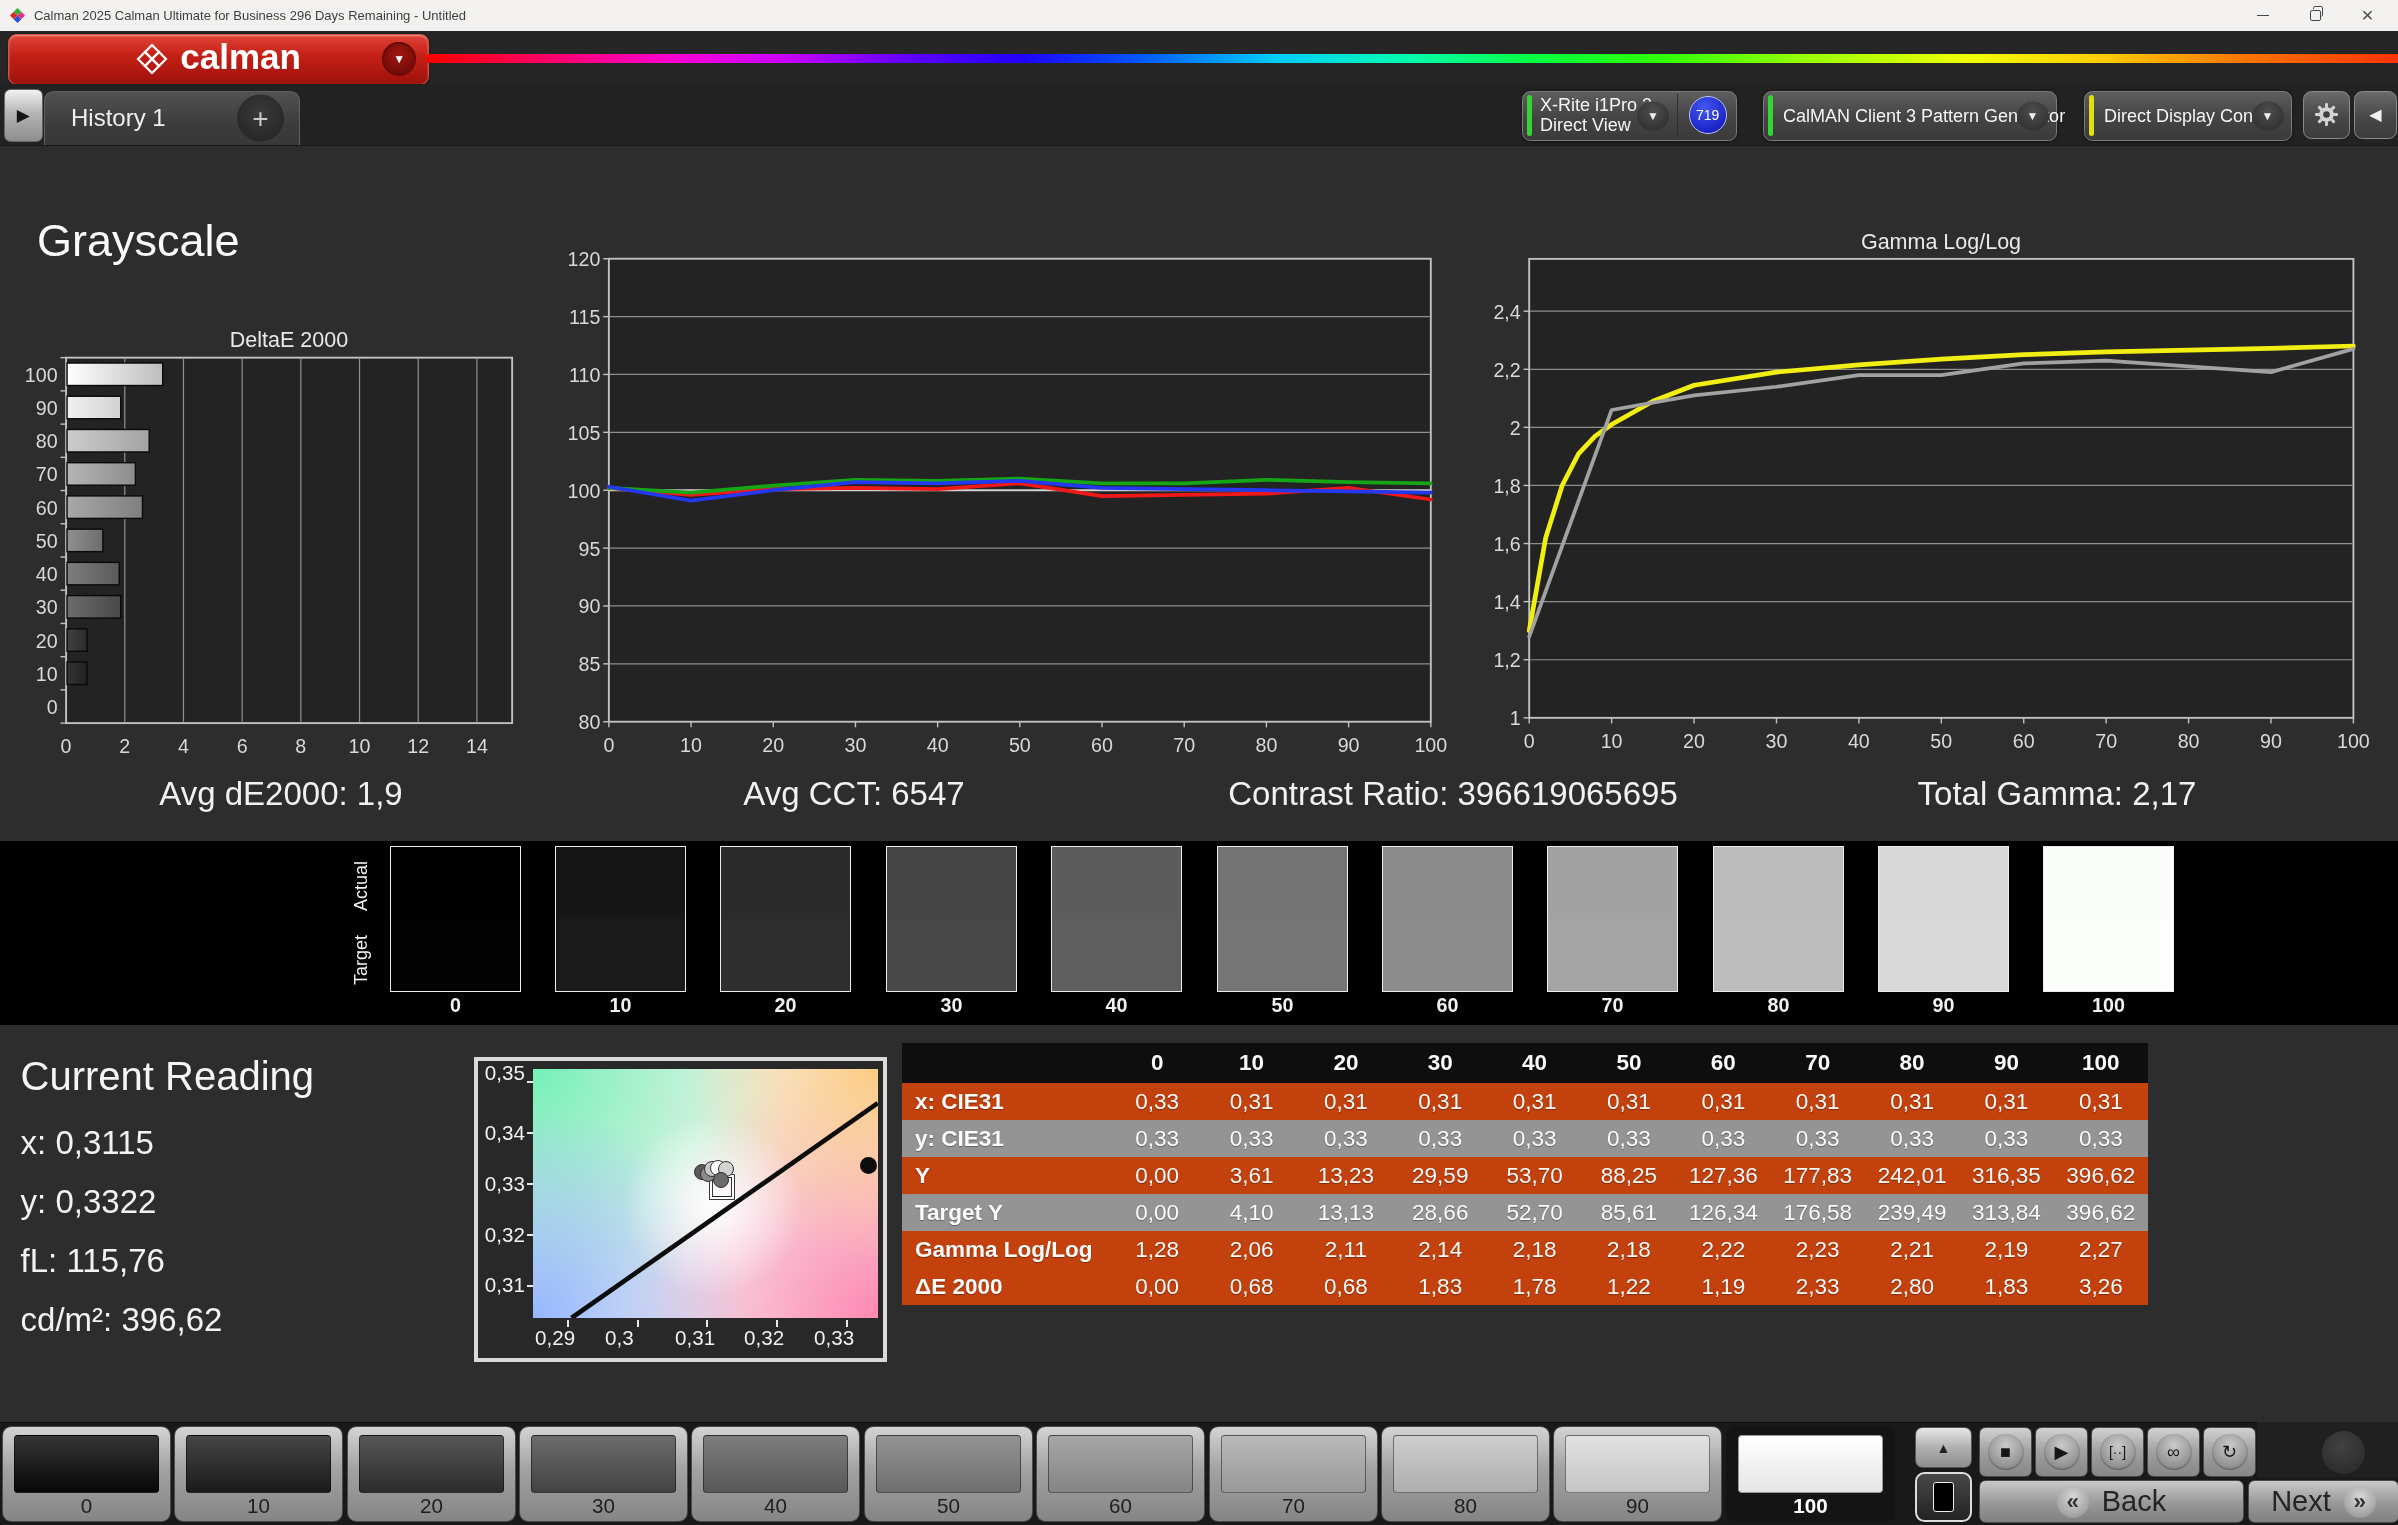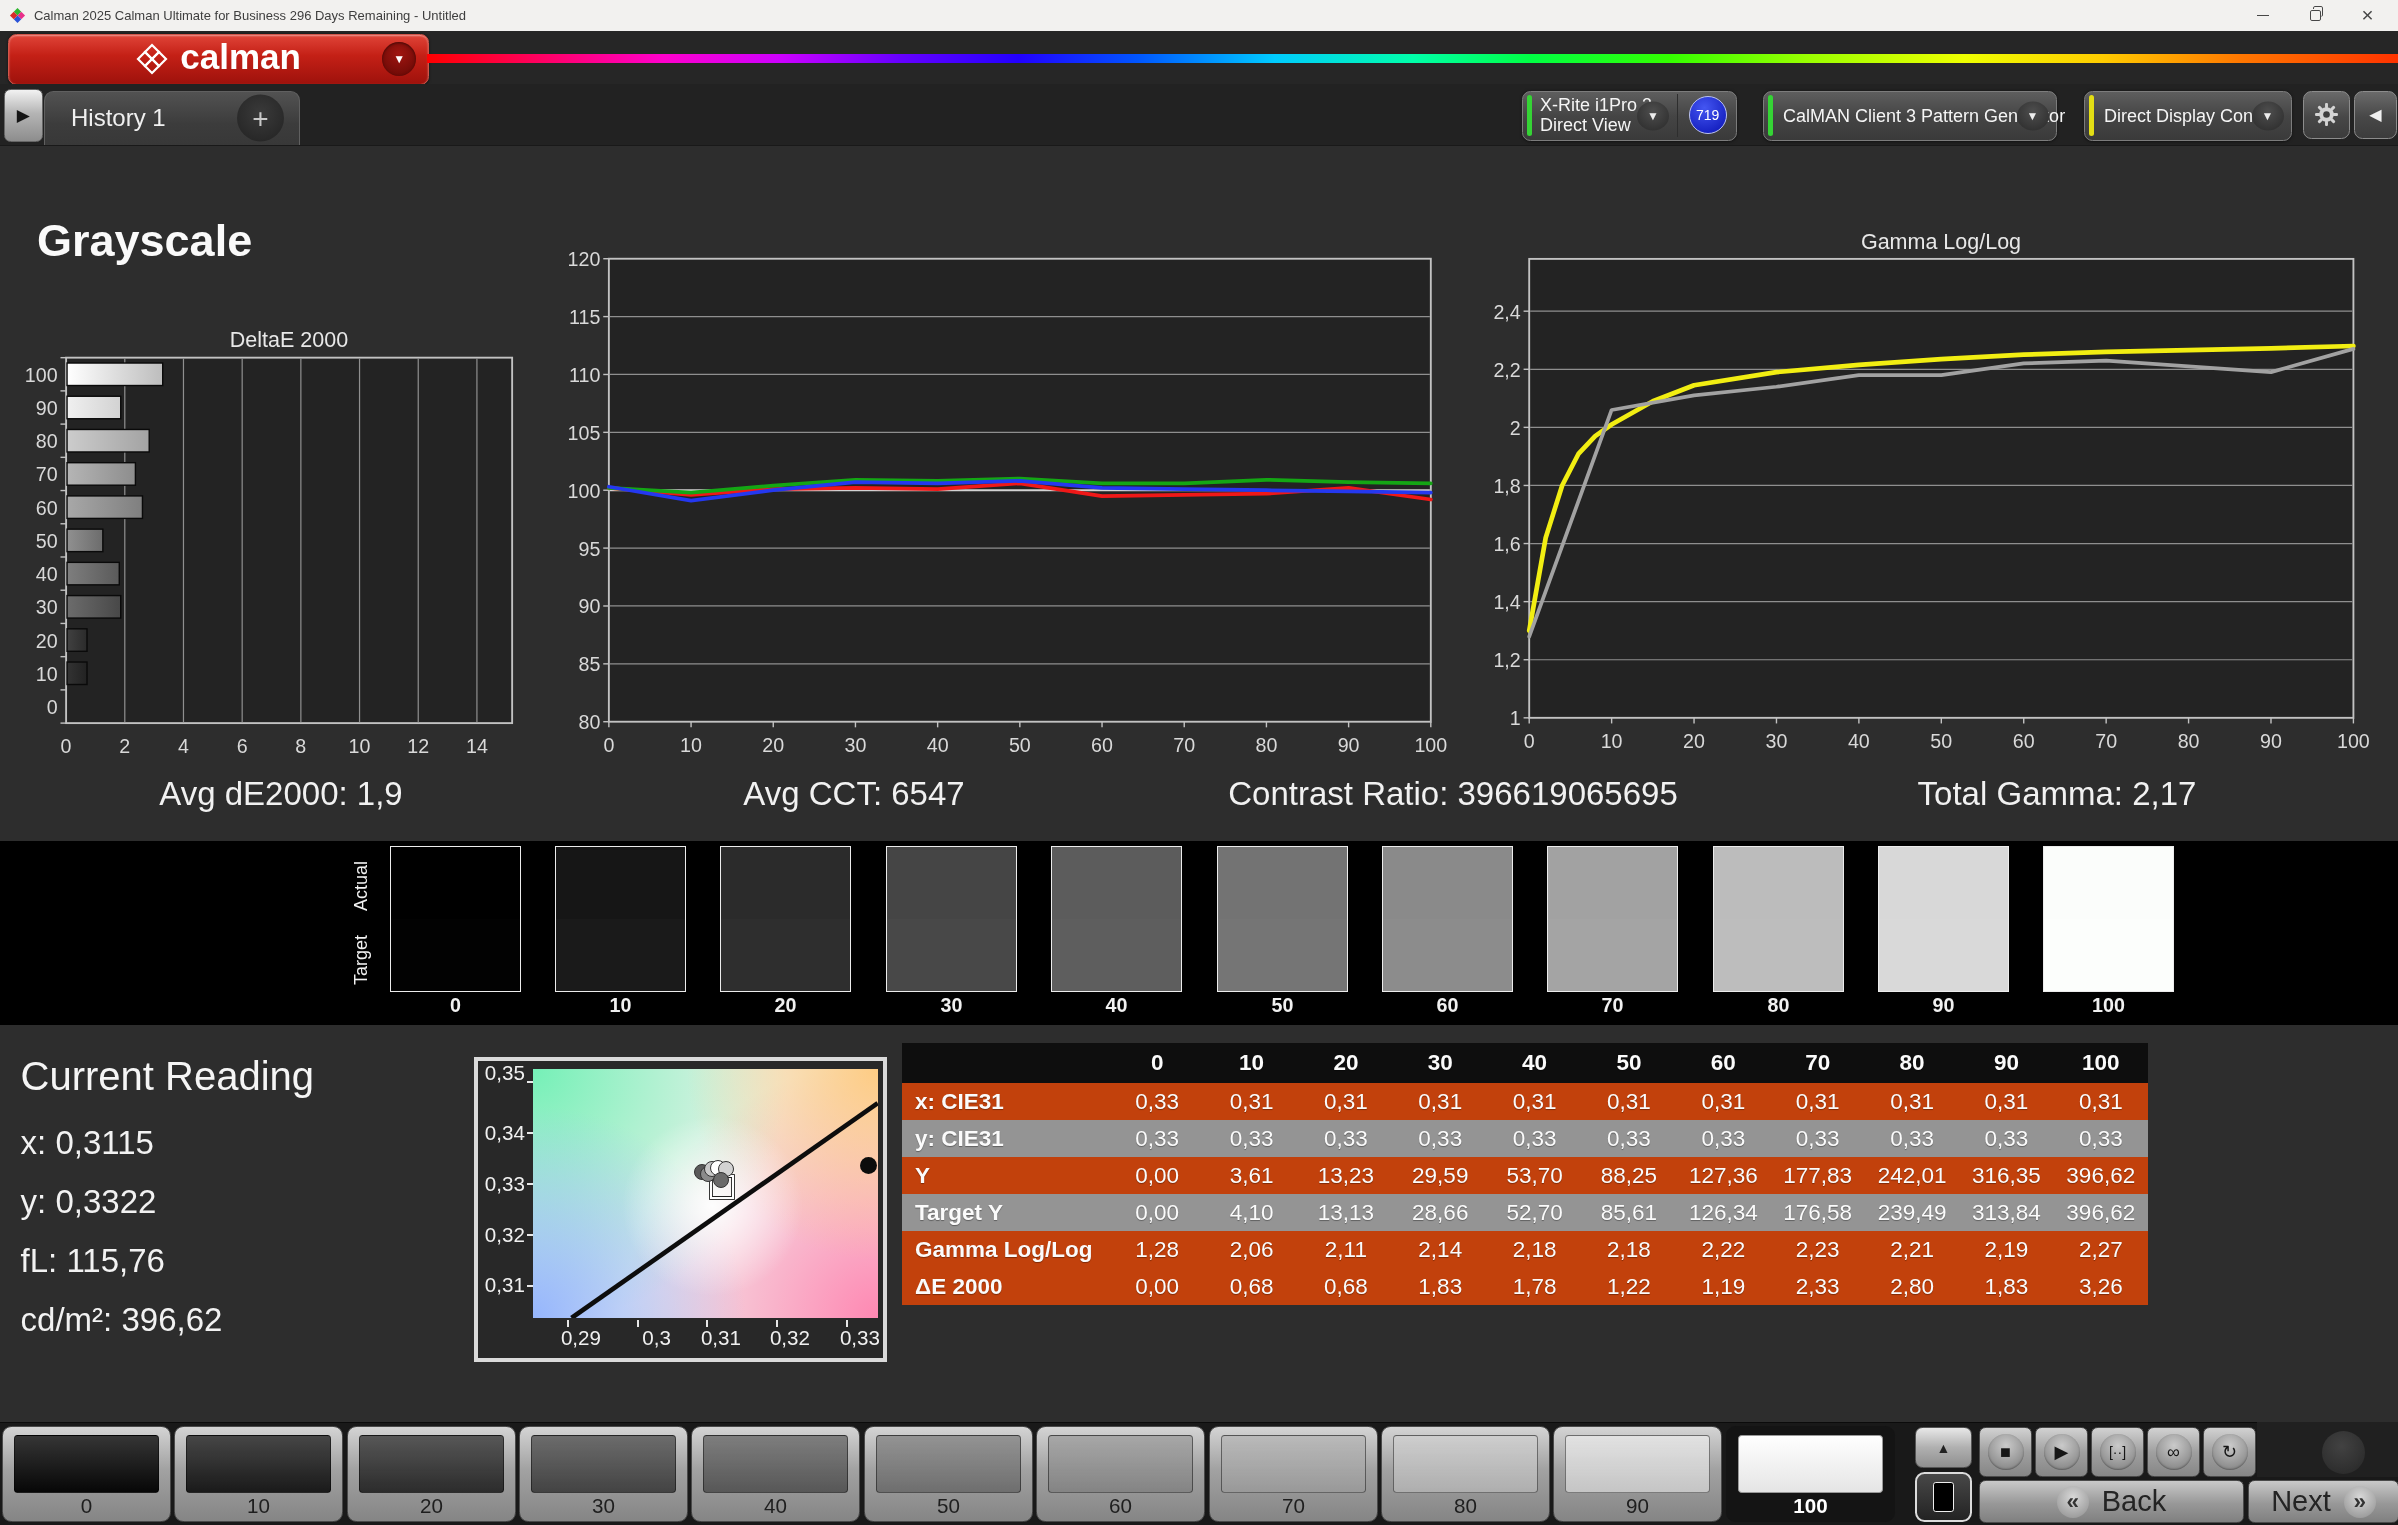--- a/index.html
+++ b/index.html
@@ -34,21 +34,21 @@
   #dd-meter{left:1522px;width:215px;}
   #dd-meter .dd-chev{right:67px;}
   .badge-sep{position:absolute;right:58px;top:2.8px;bottom:2.8px;width:0.9px;background:#2e2e2e;}
   .badge{position:absolute;right:9.4px;top:4.7px;width:38px;height:38px;border-radius:50%;background:radial-gradient(circle at 40% 30%,#4456f2,#1520c0 78%);border:1.9px solid #b9c1f2;display:flex;align-items:center;justify-content:center;font-size:14px;color:#fff;box-sizing:border-box;}
   #dd-pattern{left:1763px;width:294px;}
   #dd-display{left:2084px;width:208px;}
   .tool-btn{position:absolute;top:6.6px;width:47px;height:48px;border-radius:8.4px;background:linear-gradient(180deg,#6a6a6a,#474747 55%,#3c3c3c);border:0.9px solid #8c8c8c;display:flex;align-items:center;justify-content:center;box-sizing:border-box;}
   #btn-settings{left:2303px;}
   #btn-collapse{left:2354px;width:43px;color:#f0f0f0;font-size:16px;}
   
-  .page-title{position:absolute;left:37px;top:215px;font-size:45px;color:#fafafa;font-weight:bold;}
+  .page-title{position:absolute;left:37px;top:215px;font-size:45px;color:#fafafa;}
   .chart-title{position:absolute;font-size:21.5px;color:#e8e8e8;text-align:center;}
   #deltae-title{left:66px;top:328px;width:446px;}
   #rgb-title{left:609px;top:230px;width:822px;}
   #gamma-title{left:1529px;top:230px;width:824px;}
   svg.chart{position:absolute;overflow:visible;}
   #deltae-svg{left:22.5px;top:350px;}
   #rgb-svg{left:562px;top:253px;}
   #gamma-svg{left:1488px;top:253px;}
   svg.chart text{fill:#d9d9d9;font-size:21px;font-family:"Liberation Sans",sans-serif;}
   .stat{position:absolute;top:775px;font-size:33px;color:#f1f1f1;transform:translateX(-50%);white-space:nowrap;}
@@ -67,21 +67,21 @@
   .cie-plot{position:absolute;left:55px;top:8.4px;width:345px;height:249px;overflow:hidden;
     background:
       radial-gradient(circle at 52% 55%, rgba(255,255,255,.95), rgba(255,255,255,0) 40%),
       radial-gradient(circle at 100% 0%, rgba(255,200,120,.9), rgba(255,200,120,0) 45%),
       radial-gradient(circle at 0% 100%, rgba(140,175,255,.9), rgba(140,175,255,0) 50%),
       radial-gradient(circle at 0% 0%, rgba(110,240,180,.95), rgba(110,240,180,0) 60%),
       radial-gradient(circle at 100% 100%, rgba(255,130,175,.95), rgba(255,130,175,0) 60%),
       linear-gradient(#f2f2ee,#f2f2ee);}
   .cie-ylabel{position:absolute;font-size:20.6px;color:#f0f0f0;width:45px;text-align:right;left:1.9px;}
   .cie-ydash{position:absolute;width:5.6px;height:1.9px;background:#e8e8e8;left:49px;}
-  .cie-xlabel{position:absolute;font-size:20.6px;color:#f0f0f0;width:66px;text-align:right;top:265px;}
+  .cie-xlabel{position:absolute;font-size:20.6px;color:#f0f0f0;width:66px;text-align:left;top:265px;}
   .cie-xdash{position:absolute;width:1.9px;height:6.6px;background:#e8e8e8;top:259px;}
   .cie-pt{position:absolute;width:16px;height:16px;border-radius:50%;border:1.9px solid #333;box-sizing:border-box;}
   .cie-square{position:absolute;width:24px;height:24px;border:2.8px solid #fff;box-sizing:border-box;box-shadow:0 0 0 0.9px #222,inset 0 0 0 0.9px #222;}
   .cie-dot{position:absolute;width:17px;height:17px;border-radius:50%;background:#0c0c0c;}
   
   .table{position:absolute;left:902px;top:1043px;width:1246px;}
   .trow{display:flex;height:37px;line-height:37px;color:#fbfbfb;text-shadow:0 0.9px 0.9px rgba(0,0,0,.35);}
   .trow.thead{height:40px;line-height:40px;background:#0e0e0e;font-weight:bold;}
   .tlabel{width:208px;padding-left:13px;box-sizing:border-box;font-weight:bold;font-size:22.5px;}
   .tcell{flex:1;text-align:center;font-size:22.5px;}

